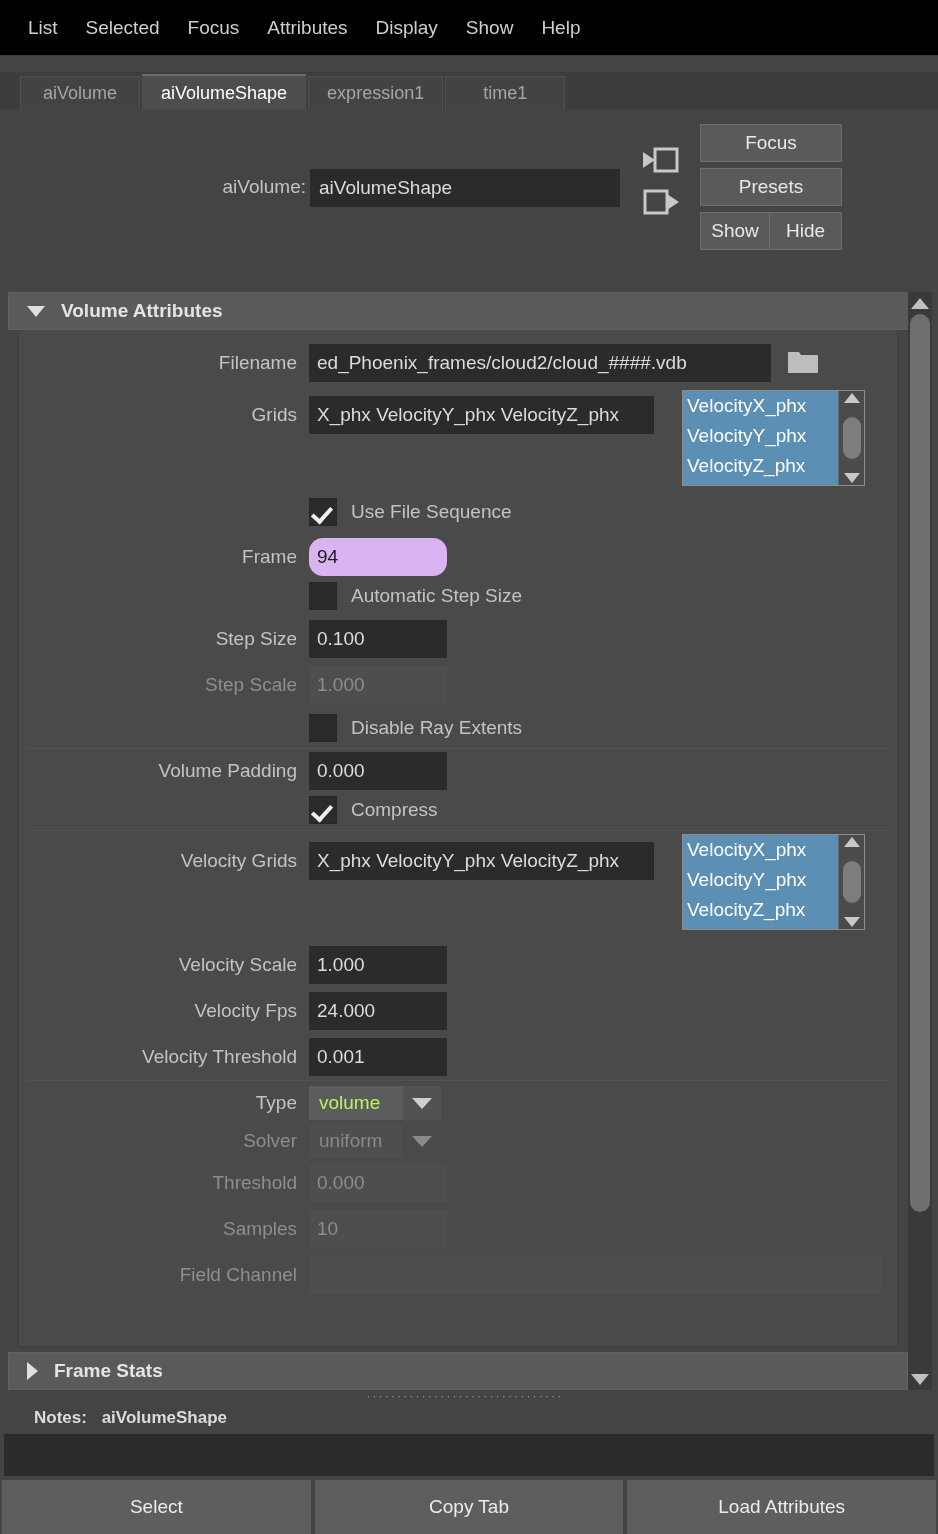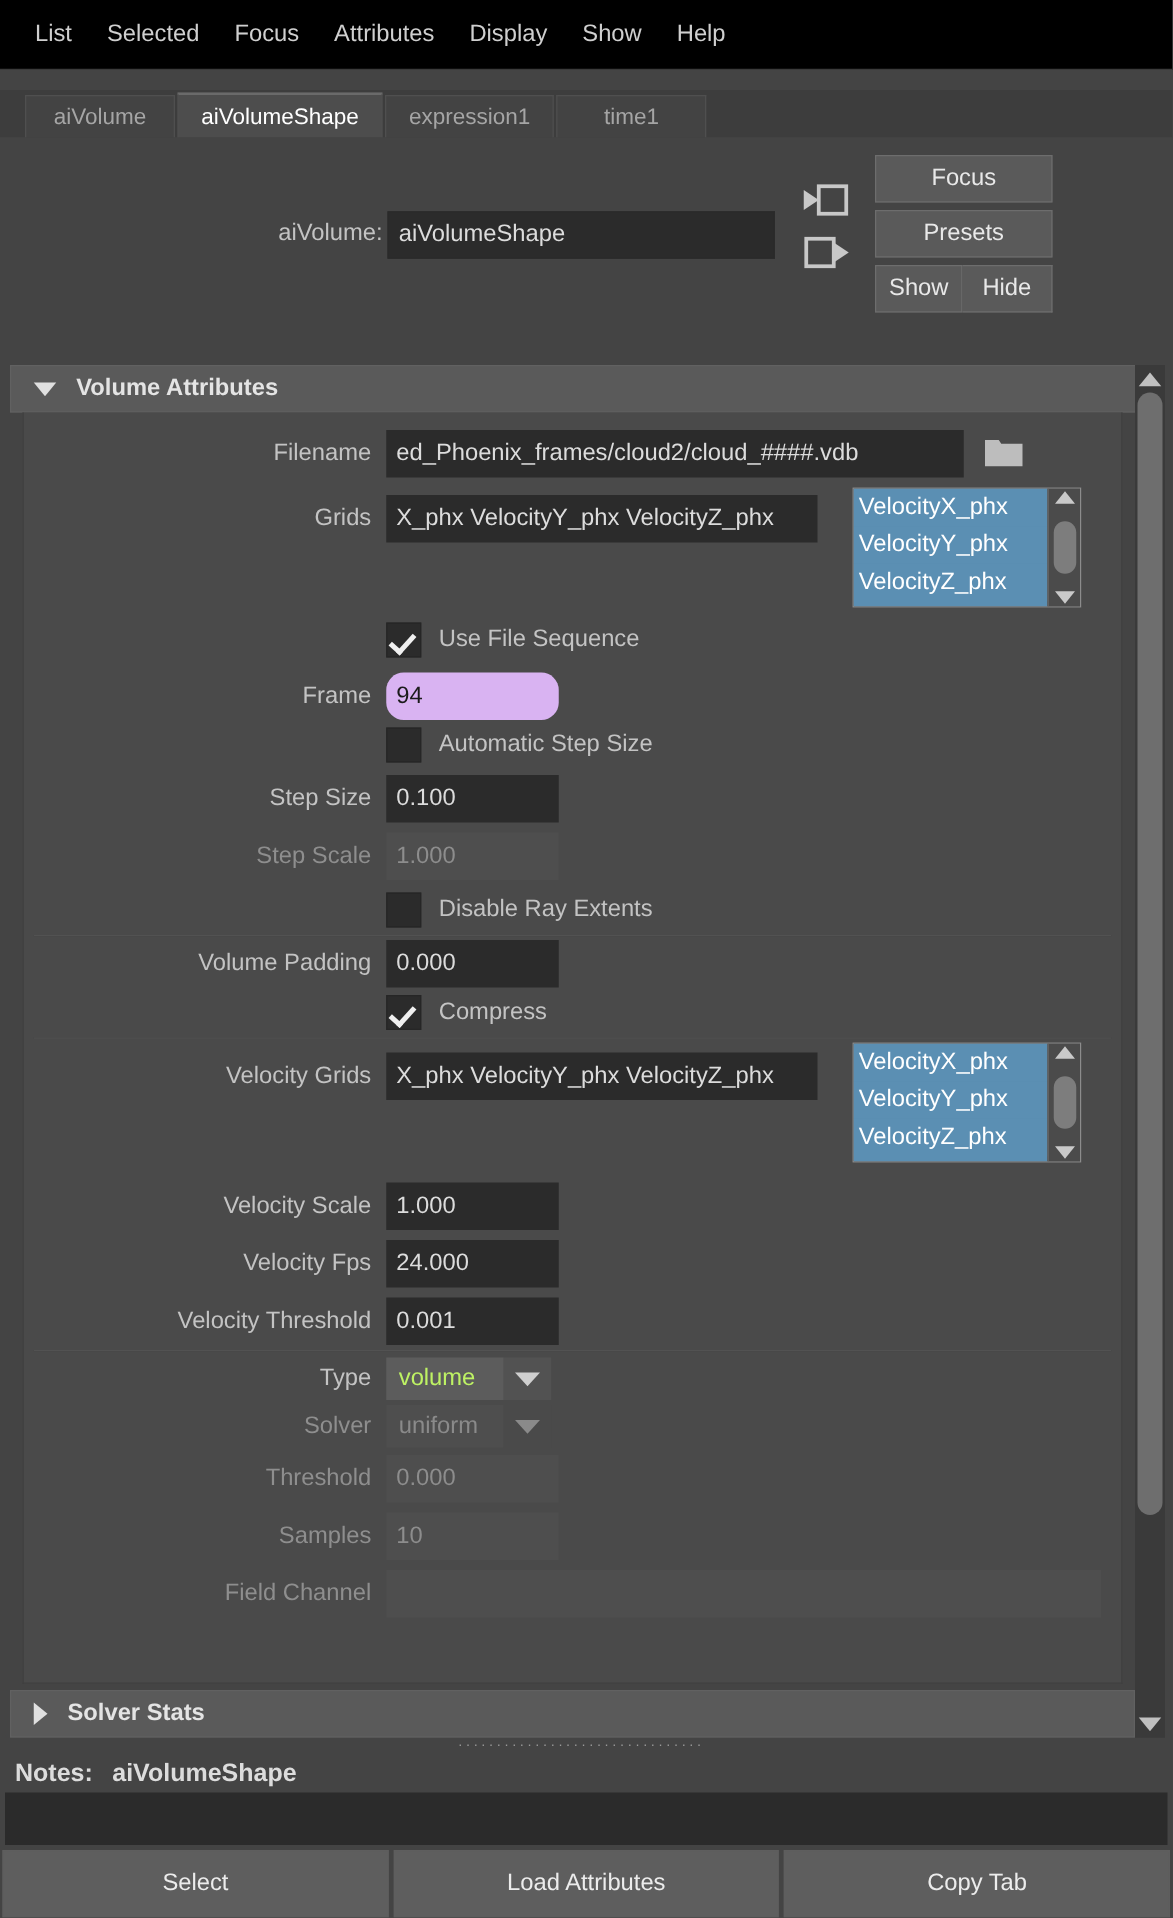--- a/index.html
+++ b/index.html
@@ -181,21 +181,21 @@
     display: flex; align-items: center; padding-left: 18px;
   }
 
   
   .splitter {
     position: absolute; left: 305px; top: 1392px; width: 320px; height: 8px;
     display: flex; align-items: center; justify-content: center;
     font-size: 11px; color: #9a9a9a; letter-spacing: 2.5px; overflow: hidden;
   }
   .notes-label {
-    position: absolute; left: 12px; top: 1408px; font-size: 20px;
+    position: absolute; left: 34px; top: 1408px; font-size: 17px;
     font-weight: bold; color: #dcdcdc;
   }
   .notes-value { font-weight: bold; color: #dcdcdc; margin-left: 10px; }
   .notes-box {
     position: absolute; left: 4px; top: 1434px; width: 930px; height: 42px;
     background: #2b2b2b; border: none; outline: none; resize: none;
     color: #dcdcdc; font-size: 17px; font-family: "Liberation Sans", sans-serif;
     padding: 4px;
   }
   .bottombar {
@@ -421,29 +421,29 @@
   <div class="vs-track">
     <div class="vs-thumb"></div>
   </div>
   <div class="vs-btn" style="position:absolute; bottom:0;">
       <span class="vs-dn"></span>
     </div>
 </div>
 
 <div class="render-stats">
   <span class="tri tri-right"></span>
-  <span class="section-title">Solver Stats</span>
+  <span class="section-title">Frame Stats</span>
 </div>
 
 <div class="splitter">································</div>
 
 <div class="notes-label">
   <span>Notes:</span>
   <span class="notes-value">aiVolumeShape</span>
 </div>
 
 <textarea class="notes-box" style=""></textarea>
 
 <div class="bottombar">
   <div class="bot-btn">Select</div>
+  <div class="bot-btn">Copy Tab</div>
   <div class="bot-btn">Load Attributes</div>
-  <div class="bot-btn">Copy Tab</div>
 </div>
 
 </body></html>

